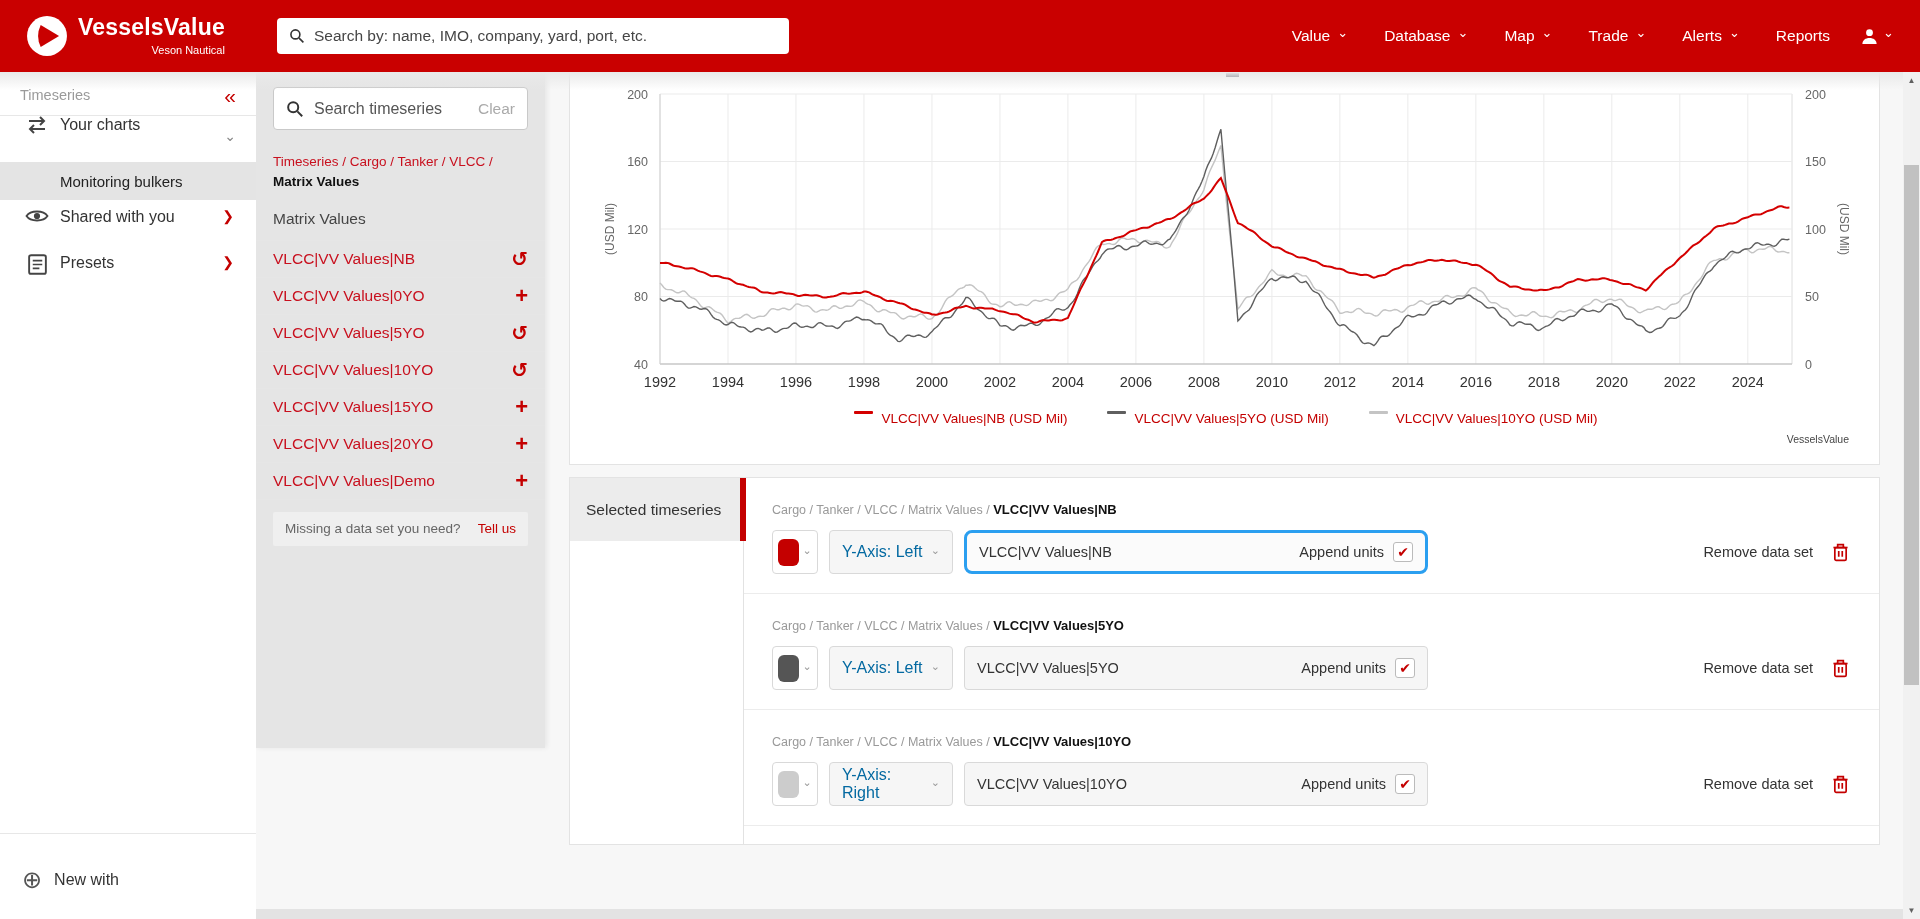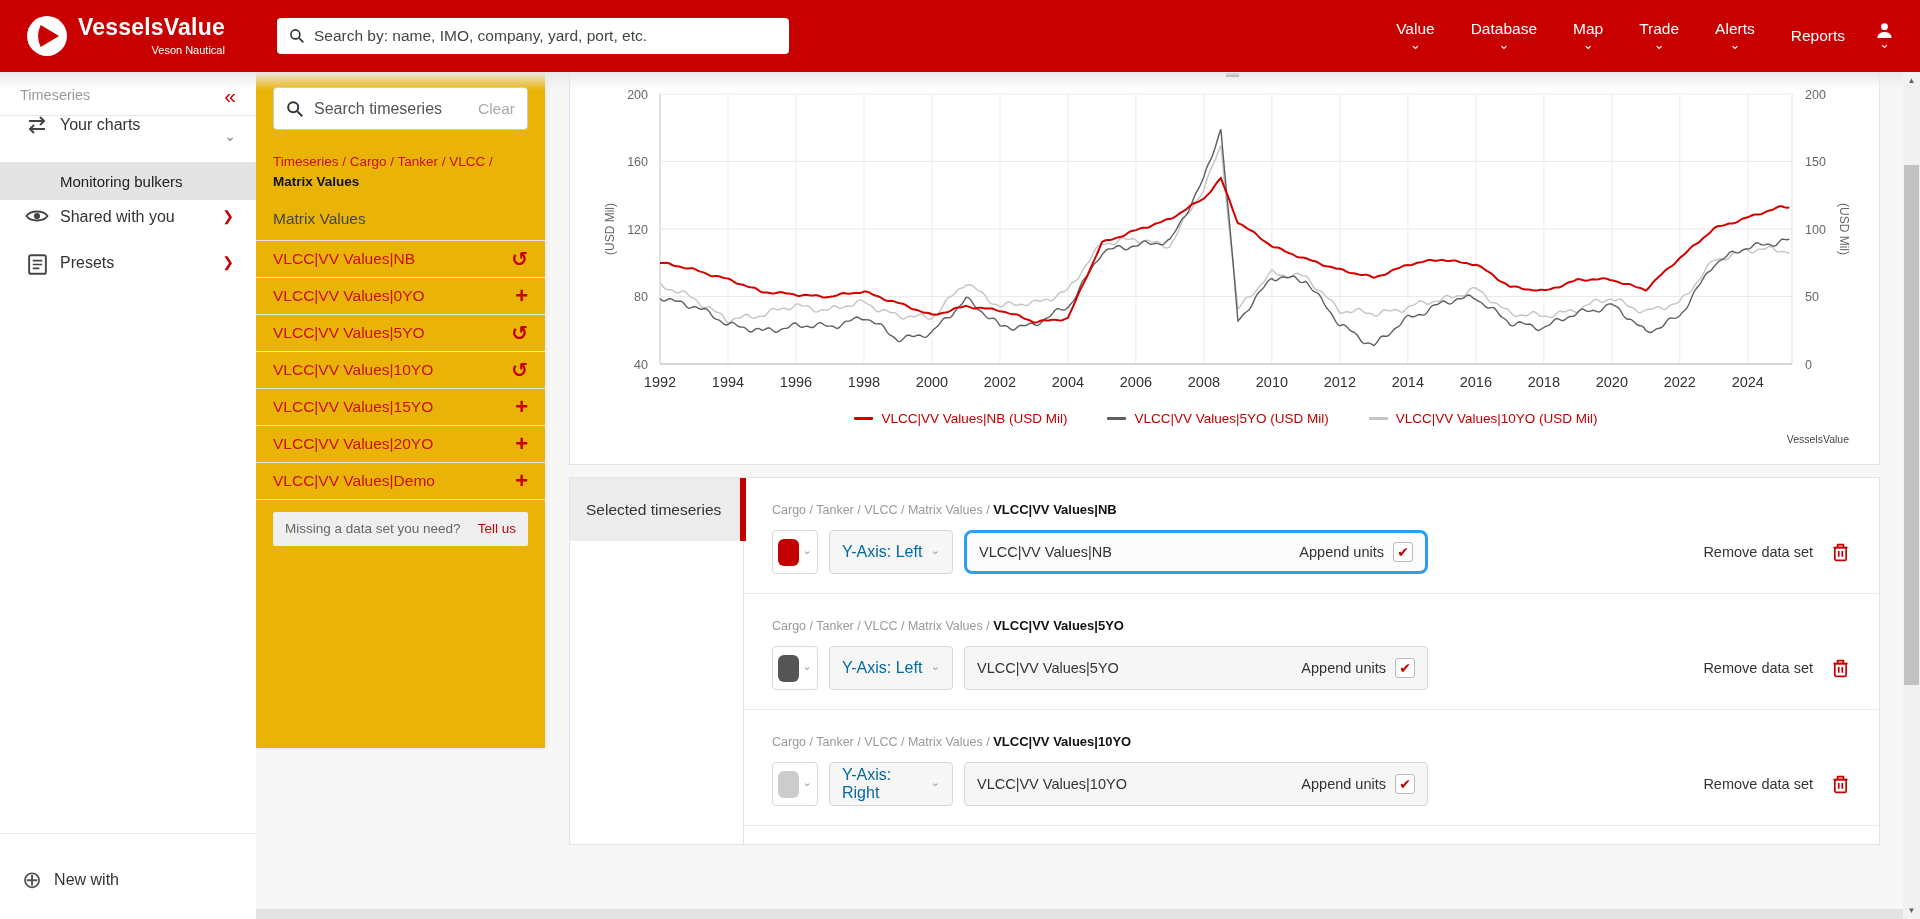--- a/index.html
+++ b/index.html
@@ -12,21 +12,21 @@
   .header:after { content:""; position:absolute; left:0; top:72px; width:100%; height:18px;
     background:linear-gradient(#e9e9e9, rgba(250,250,250,0)); pointer-events:none; }
   .logo { display:flex; align-items:center; gap:10px; margin-left:26px; }
   .logo-text { color:#fff; display:flex; flex-direction:column; align-items:flex-end; }
   .logo-name { font-size:23px; font-weight:bold; letter-spacing:.2px; line-height:1; }
   .logo-sub { font-size:11px; margin-top:5px; }
   .hsearch { margin-left:52px; width:512px; height:36px; background:#fff; border-radius:4px;
     display:flex; align-items:center; padding:0 12px; gap:9px; }
   .hsearch .ph { color:#454545; font-size:15.5px; }
   .nav { margin-left:auto; margin-right:30px; display:flex; align-items:center; gap:36px; }
-  .nav-item { color:#fff; font-size:15.5px; display:flex; align-items:center; gap:7px; cursor:pointer; white-space:nowrap;flex-direction:column; }
+  .nav-item { color:#fff; font-size:15.5px; display:flex; align-items:center; gap:7px; cursor:pointer; white-space:nowrap; }
   .caret { font-size:13px; color:#fff; line-height:0.5; position:relative; top:-3px; }
   .user-item { display:flex; align-items:center; gap:4px; }
 
   
   .sidebar { position:absolute; left:0; top:72px; width:256px; height:847px; background:#fff; z-index:20; }
   .sb-label { color:#9a9a9a; font-size:14.5px; padding:15px 0 12px 20px; }
   .collapse { position:absolute; right:20px; top:12px; color:#c40000; font-size:21px; cursor:pointer; }
   .sb-div { border:none; border-top:1px solid #e7e7e7; }
   .sb-row { height:46px; display:flex; align-items:flex-start; padding:0 20px 0 24px; cursor:pointer; position:relative; }
   .sb-row .sb-ic { width:26px; display:flex; justify-content:center; }
@@ -34,21 +34,21 @@
   .sb-caret { position:absolute; right:20px; color:#888; font-size:14px; top:12px; }
   .sb-chev { position:absolute; right:22px; color:#c40000; font-size:14px; font-weight:bold; }
   .sb-sel { height:38px; background:#e4e4e4; display:flex; align-items:center; padding-left:60px;
     font-size:15px; color:#222; cursor:pointer; }
   .sb-bottom-div { position:absolute; top:761px; left:0; width:100%; border:none; border-top:1px solid #e7e7e7; }
   .newchart { position:absolute; top:785px; left:0; width:100%; height:46px; display:flex; align-items:center; padding-left:22px; cursor:pointer; }
   .newchart .plus { font-size:24px; color:#555; }
   .newchart .sb-txt { margin-left:12px; font-size:16px; color:#333; }
 
   
-  .browser { position:absolute; left:256px; top:72px; width:289px; height:676px; background:#eab308; z-index:15;
+  .browser { position:absolute; left:256px; top:72px; width:289px; height:676px; background:#e5e5e5; z-index:15;
     box-shadow:2px 0 5px rgba(0,0,0,.07); }
   .tsearch { margin:15px 17px 0 17px; height:43px; border:1px solid #c9c9c9; border-radius:4px;
     display:flex; align-items:center; padding:0 12px; gap:10px; background:#fff; }
   .tsearch .ph { color:#555; font-size:16px; flex:1; }
   .tsearch .clear { color:#aaa; font-size:15.5px; cursor:pointer; }
   .bcrumb { margin:22px 17px 0 17px; font-size:13.5px; line-height:1.5; color:#c8101e; }
   .bcrumb a { color:#c8101e; text-decoration:none; cursor:pointer; }
   .bcrumb-cur { color:#111; font-weight:bold; }
   .bsec-title { margin:17px 17px 12px 17px; font-size:15.5px; color:#454545; }
   .blist { border-top:1px solid #e6e6e6; }
@@ -60,21 +60,21 @@
   .missing { margin:12px 17px; background:#efefef; height:34px; display:flex; align-items:center; padding:0 12px; border-radius:2px; }
   .missing .q { color:#666; font-size:13.5px; }
   .missing .tellus { margin-left:auto; color:#c40000; font-size:13.5px; cursor:pointer; }
 
   
   .chart-card { position:absolute; left:569px; top:73px; width:1311px; height:392px; background:#fff;
     border:1px solid #e3e3e3; border-top:none; z-index:5; }
   .title-frag { position:absolute; left:656px; top:0; width:13px; height:4px; background:#2b2b40; overflow:hidden; }
   #chart-svg { position:absolute; left:0; top:0;text-align:center; }
   .legend { position:absolute; left:90px; top:338px; width:1132px; display:flex; justify-content:center; gap:40px; }
-  .legend-item { display:flex; align-items:center; gap:8px; cursor:pointer; }
+  .legend-item { display:flex; gap:8px; cursor:pointer; }
   .legend-dash { width:19px; height:3px; border-radius:1px; }
   .legend-item .llbl { color:#c40000; font-size:13.5px; }
   .watermark { position:absolute; right:30px; top:360px; font-size:10.5px; color:#454545; }
 
   
   .cfg-card { position:absolute; left:569px; top:477px; width:1311px; height:368px; background:#fff;
     border:1px solid #e3e3e3; display:grid; grid-template-columns:174px 1fr; z-index:5; }
   .tabs-col { position:relative; border-right:1px solid #e2e2e2; }
   .tab { height:55px; display:flex; align-items:center; padding-left:16px; font-size:15.5px; color:#333; cursor:pointer; }
   .tab.active { height:63px; background:#ececec; }

